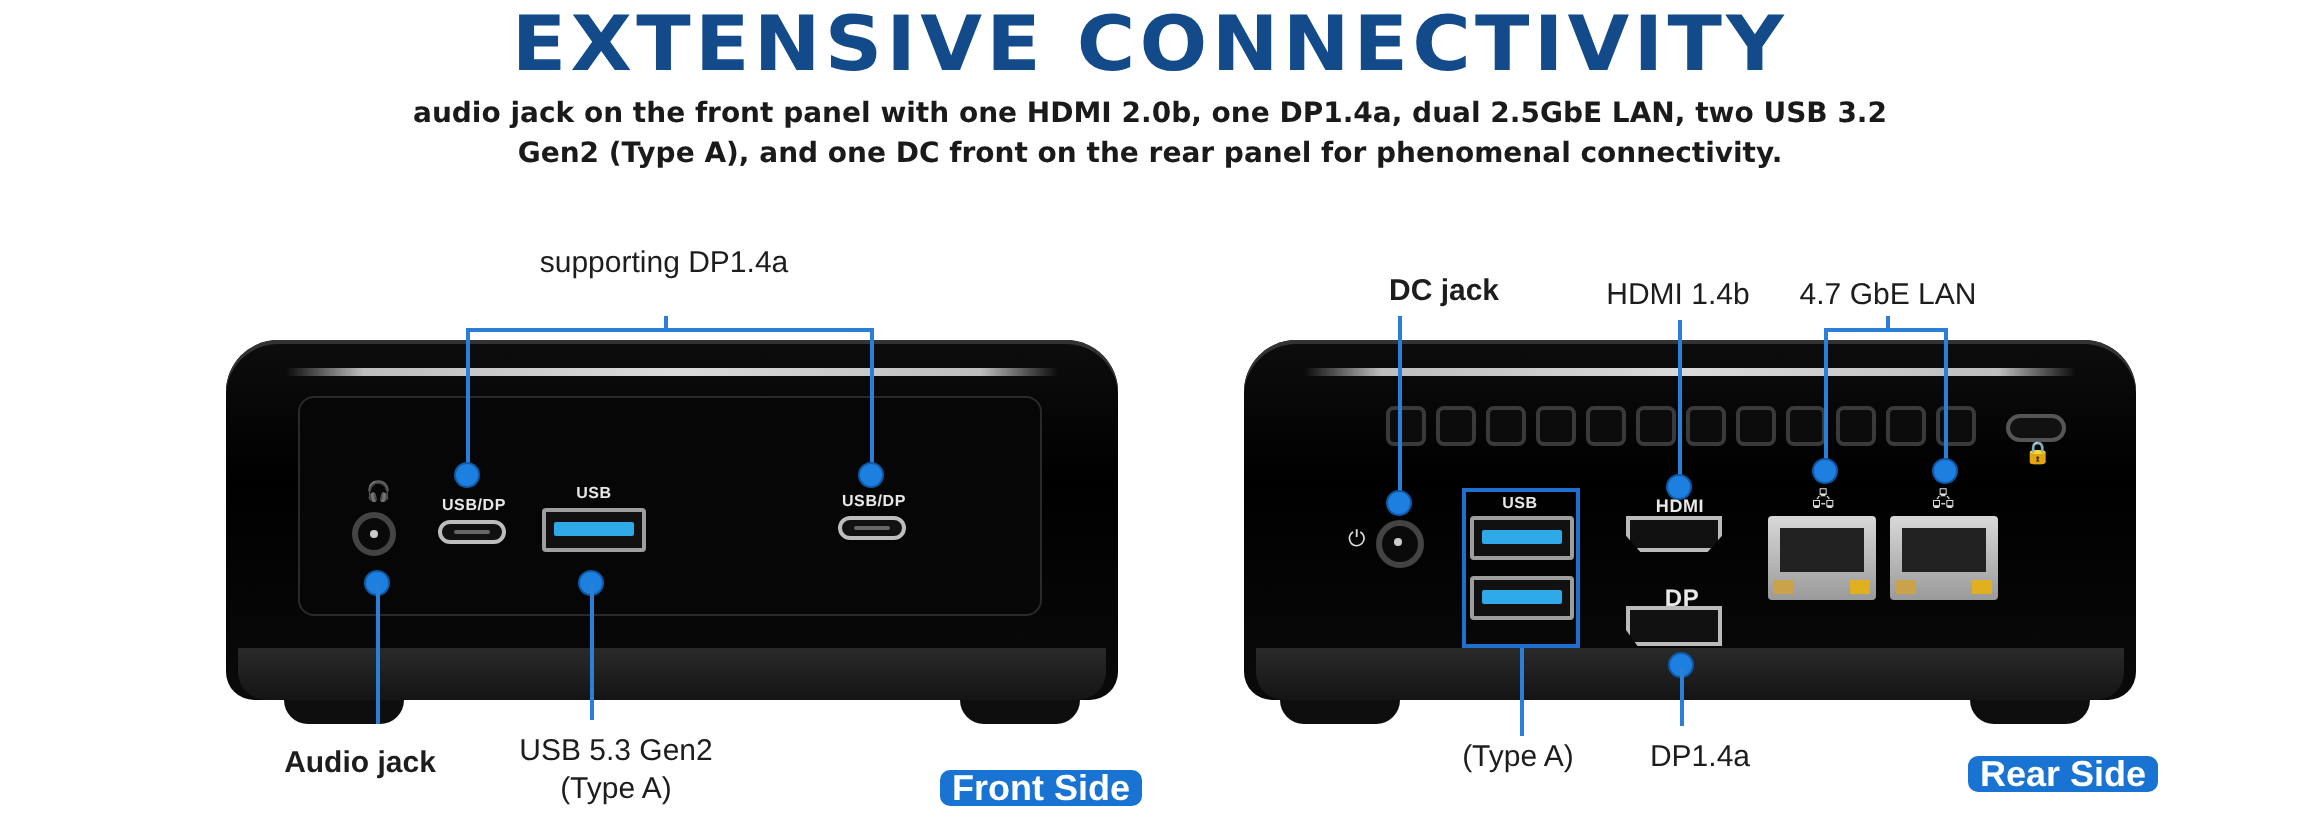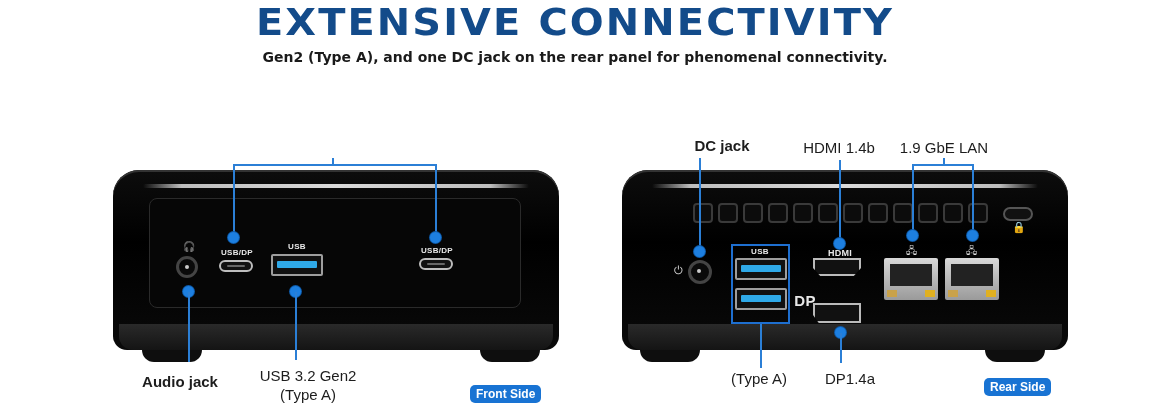--- a/index.html
+++ b/index.html
@@ -78,36 +78,38 @@
   .rj45 .led1 { left: 3px; background: #c9a24a; }
   .rj45 .led2 { right: 3px; background: #e0b020; }
 
   .vent { position: absolute; width: 20px; height: 20px; border: 2px solid #3a3a3a; border-radius: 4px; background: #0c0c0c; }
   .lockslot { position: absolute; width: 30px; height: 14px; border: 2px solid #555; border-radius: 7px; background: #111; }
 
   .line { position: absolute; background: #2b7fd6; }
   .dot { position: absolute; width: 11px; height: 11px; border-radius: 50%; background: #1d7fe0; box-shadow: 0 0 0 1px #0e5aa8; }
 
   .badge {
-    position: absolute; background: #1873d3; color: #fff; font-weight: bold; font-size: 12px;
+    position: absolute; background: #1873d3; color: #fff; font-weight: bold; font-size: 18px;
     border-radius: 5px; padding: 2px 6px; line-height: 14px;
   }
   .icon-glyph { position: absolute; color: #ddd; font-size: 10px; line-height: 10px; }
   .usbbox { position: absolute; border: 2px solid #1e6fd0; }
 </style>
 </head>
 <body>
 
 <div class="title">EXTENSIVE CONNECTIVITY</div>
 <div class="desc">
-  <div>Gen2 (Type A), and one DC jack on the rear panel for phenomenal connectivity.</div>
+  <div>audio jack on the front panel with one HDMI 2.0b, one DP1.4a, dual 2.5GbE LAN, two USB 3.2</div>
+  <div>Gen2 (Type A), and one DC front on the rear panel for phenomenal connectivity.</div>
 </div>
 
 <div>
   <div class="label" style="left:222px;top:122px;width:220px;">
+    <div>supporting DP1.4a</div>
   </div>
 
   <div class="foot" style="left:142px;top:348px;"></div>
   <div class="foot" style="left:480px;top:348px;"></div>
 
   <div class="chassis" style="left:113px;top:170px;width:446px;height:180px;">
     <div class="shine"></div>
     <div class="panel" style="left:36px;top:28px;width:372px;height:110px;"></div>
     <div class="base"></div>
   </div>
@@ -128,31 +130,31 @@
   <div class="port-text" style="left:414px;top:246px;width:46px;">USB/DP</div>
   <div class="usbc" style="left:419px;top:258px;"></div>
 
   <div class="dot" style="left:183px;top:286px;"></div>
   <div class="line" style="left:188px;top:292px;width:2px;height:70px;"></div>
   <div class="dot" style="left:290px;top:286px;"></div>
   <div class="line" style="left:295px;top:292px;width:2px;height:68px;"></div>
 
   <div class="label" style="left:140px;top:372px;width:80px;font-weight:bold;">Audio jack</div>
   <div class="label" style="left:258px;top:366px;width:100px;">
-    <div>USB 3.2 Gen2</div>
+    <div>USB 5.3 Gen2</div>
     <div>(Type A)</div>
   </div>
 
   <div class="badge" style="left:470px;top:385px;">Front Side</div>
 </div>
 
 <div>
   <div class="label" style="left:682px;top:136px;width:80px;font-weight:bold;">DC jack</div>
   <div class="label" style="left:796px;top:138px;width:86px;">HDMI 1.4b</div>
-  <div class="label" style="left:896px;top:138px;width:96px;">1.9 GbE LAN</div>
+  <div class="label" style="left:896px;top:138px;width:96px;">4.7 GbE LAN</div>
 
   <div class="foot" style="left:640px;top:348px;"></div>
   <div class="foot" style="left:985px;top:348px;"></div>
 
   <div class="chassis" style="left:622px;top:170px;width:446px;height:180px;">
     <div class="shine"></div>
     <div class="base"></div>
   </div>
 
   <div>
@@ -186,21 +188,21 @@
   <div class="icon-glyph" style="left:674px;top:265px;font-size:11px;">⏻</div>
   <div class="jack" style="left:688px;top:260px;width:24px;height:24px;"></div>
 
   <div class="usbbox" style="left:731px;top:244px;width:59px;height:80px;"></div>
   <div class="port-text" style="left:736px;top:247px;width:48px;">USB</div>
   <div class="usba" style="left:735px;top:258px;"></div>
   <div class="usba" style="left:735px;top:288px;"></div>
 
   <div class="port-text" style="left:812px;top:248px;width:56px;font-size:9px;">HDMI</div>
   <div class="hdmi" style="left:813px;top:258px;"></div>
-  <div class="port-text" style="left:782px;top:292px;width:46px;font-size:15px;">DP</div>
+  <div class="port-text" style="left:818px;top:292px;width:46px;font-size:12px;">DP</div>
   <div class="dp" style="left:813px;top:303px;"></div>
 
   <div class="icon-glyph" style="left:906px;top:246px;">🖧</div>
   <div class="rj45" style="left:884px;top:258px;">
     <div class="hole"></div>
     <div class="led1"></div>
     <div class="led2"></div>
   </div>
   <div class="icon-glyph" style="left:966px;top:246px;">🖧</div>
   <div class="rj45" style="left:945px;top:258px;">

